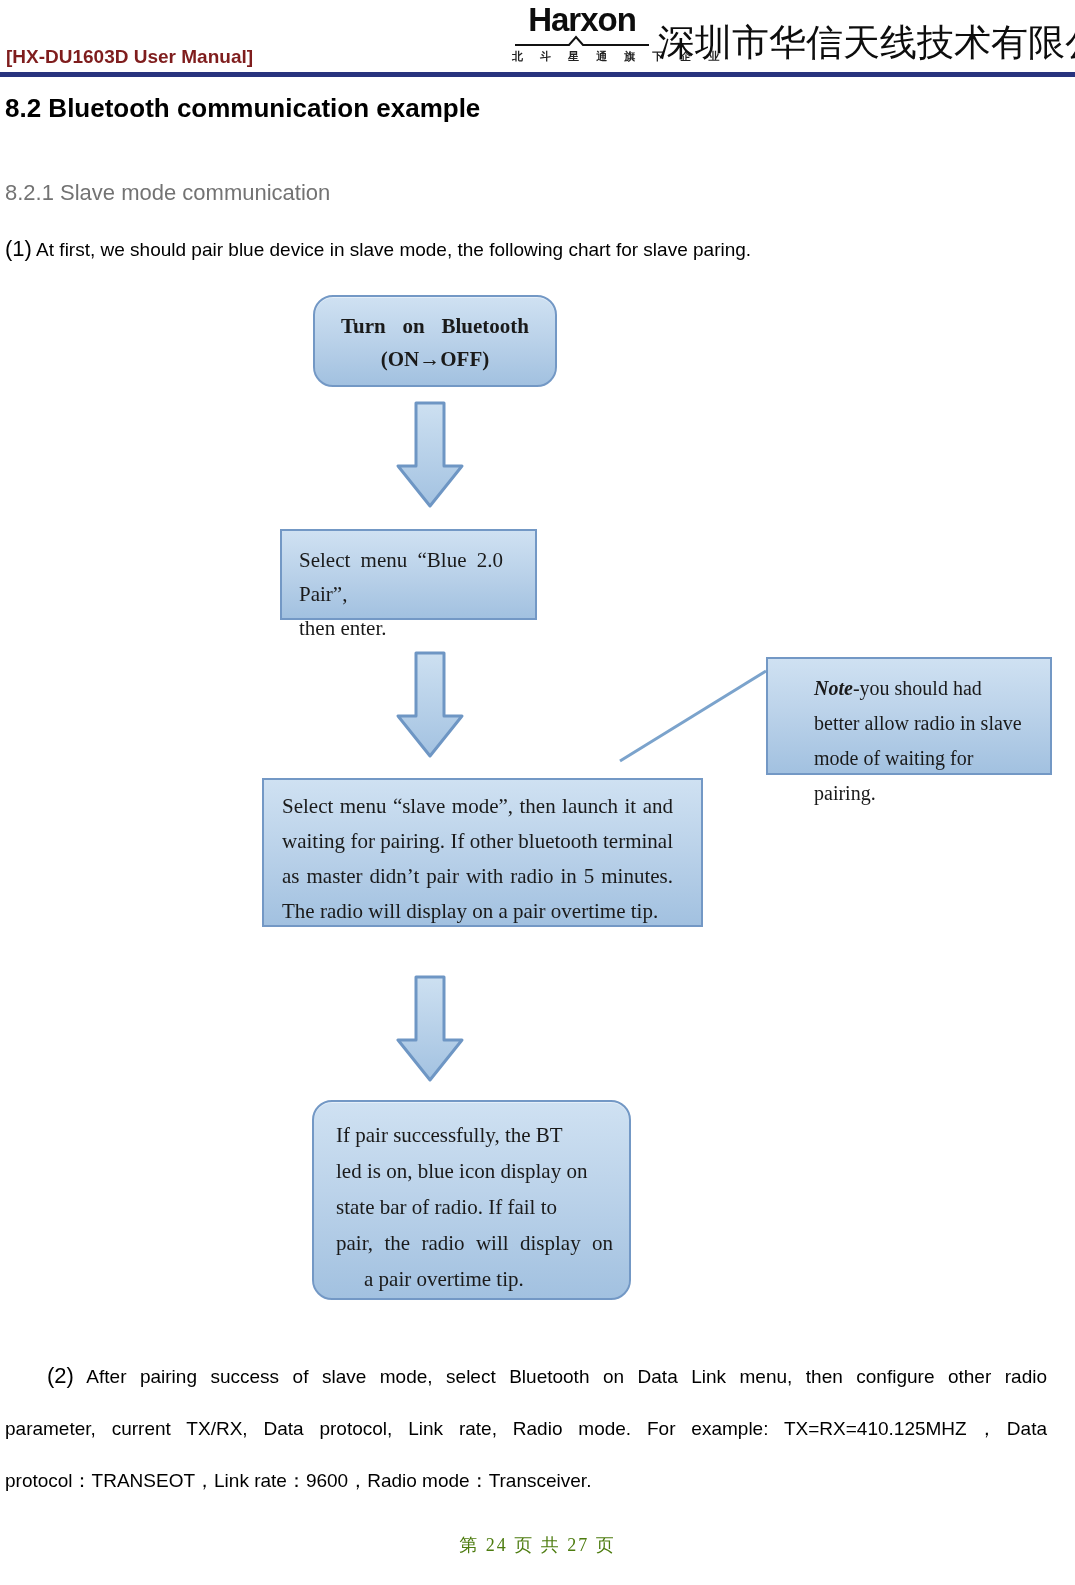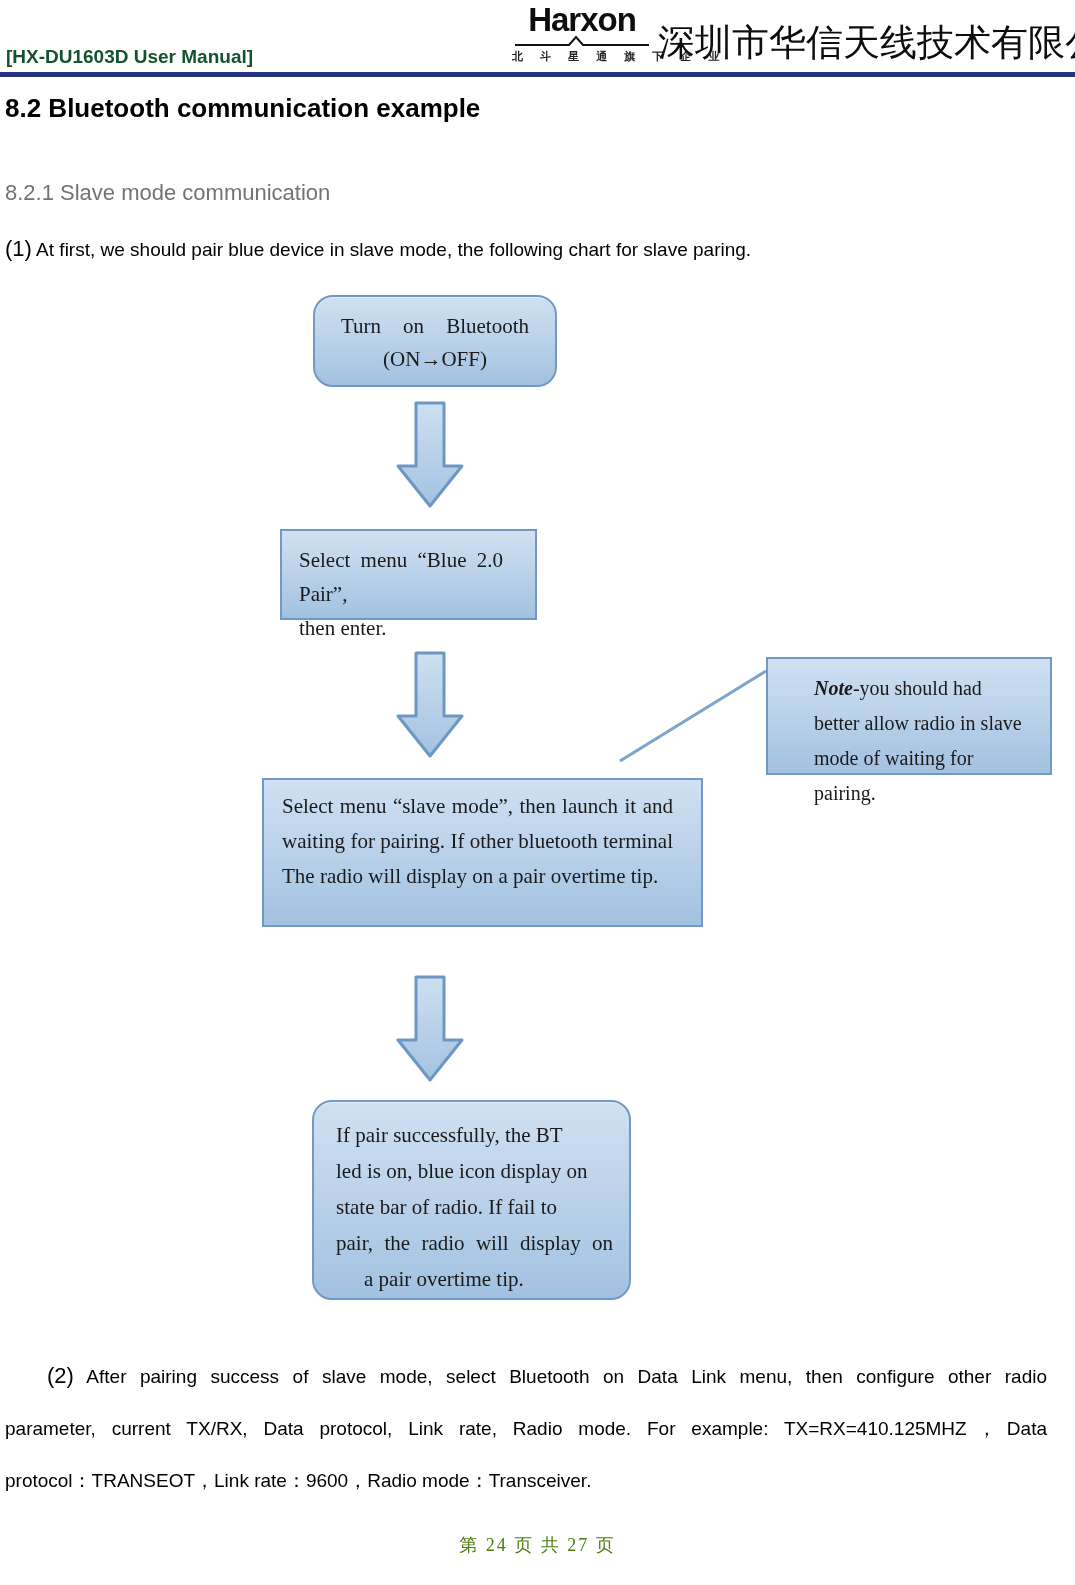--- a/index.html
+++ b/index.html
@@ -4,21 +4,21 @@
 <style>
   * { margin:0; padding:0; box-sizing:border-box; }
   html,body { background:#ffffff; }
   .page {
     position:relative; width:1075px; height:1585px; margin:0 auto;
     background:#ffffff; overflow:hidden; color:#111;
     font-family:"Liberation Sans", sans-serif;
   }
   
   .header { position:relative; width:100%; height:72px; }
-  .manual-title { position:absolute; left:6px; top:46px; font-size:19px; font-weight:bold; color:#14532d; }
+  .manual-title { position:absolute; left:6px; top:46px; font-size:19px; font-weight:bold; color:#7f1d1d; }
   .logo-block { position:absolute; left:512px; top:2px; width:140px; text-align:center; }
   .logo-word { font-size:33px; font-weight:bold; letter-spacing:-1px; color:#0d0d0d; line-height:1.1; }
   .logo-rule { display:block; margin:-4px auto 0; }
   .logo-slogan { font-size:11px; font-weight:bold; letter-spacing:7px; color:#222; white-space:nowrap; margin-top:1px; }
   .company-cn { position:absolute; left:658px; top:18px; font-size:37px; color:#0d0d0d; white-space:nowrap; font-weight:500; }
   .navy-rule { width:100%; height:5px; background:#28337e; }
   
   .h-section { margin:16px 0 0 5px; font-size:26px; font-weight:bold; color:#000; }
   .h-sub { margin:56px 0 0 5px; font-size:22px; font-weight:normal; color:#737373; }
   .p1 { margin:30px 30px 0 5px; font-size:19px; color:#000; }
@@ -26,21 +26,21 @@
   
   .flow { position:relative; width:1075px; height:1060px; margin-top:10px; }
   .fbox {
     position:absolute; border:2px solid #7398c5;
     background:linear-gradient(to bottom, #cfe1f2 0%, #bcd3ea 45%, #a2c1e0 100%);
     font-family:"Liberation Serif", serif; font-size:21px; color:#1a1a1a;
   }
   .rounded { border-radius:20px; box-shadow:inset 0 1px 0 #e4eef8; }
   .fbox .line { padding-right:16px; }
   .just { text-align:justify; text-align-last:justify; }
-  .box1 { left:313px; top:23px;  width:244px; height:92px;  padding:13px 0 0 26px; line-height:33px; }
+  .box1 { left:313px; top:23px;  width:244px; height:92px;  padding:13px 0 0 26px; line-height:33px;font-weight:bold; }
   .box1 .line { padding-right:26px; }
   .box1 .centered { text-align:center; padding-right:26px; }
   .box2 { left:280px; top:257px; width:257px; height:91px;  padding:12px 16px 0 17px; line-height:34px; }
   .box3 { left:262px; top:506px; width:441px; height:149px; padding:9px 12px 0 18px;  line-height:35px; }
   .note { left:766px; top:385px; width:286px; height:118px; padding:12px 0 0 46px; line-height:35px; font-size:20px; }
   .note .line { padding-right:10px; }
   .bi { font-weight:bold; font-style:italic; }
   .box4 { left:312px; top:828px; width:319px; height:200px; padding:15px 0 4px 22px; line-height:36px; }
   .box4 .indent { padding-left:28px; }
   .down-arrow { position:absolute; left:395px; }
@@ -117,20 +117,21 @@
 
     <div class="fbox note">
       <div class="line"><span class="bi">Note</span><span>-you should had</span></div>
       <div class="line">better allow radio in slave</div>
       <div class="line">mode of waiting for pairing.</div>
     </div>
 
     <div class="fbox box3">
       <div class="line just">Select menu “slave mode”, then launch it and</div>
       <div class="line just">waiting for pairing. If other bluetooth terminal</div>
+      <div class="line just">as master didn’t pair with radio in 5 minutes.</div>
       <div class="line">The radio will display on a pair overtime tip.</div>
     </div>
 
     <svg class="down-arrow arrow3" width="70" height="110" viewBox="0 0 70 110">
       <defs>
         <linearGradient id="ag3" x1="0" y1="0" x2="0" y2="1">
           <stop offset="0" stop-color="#cde0f1"></stop>
             <stop offset="1" stop-color="#a3c2e1"></stop>
         </linearGradient>
       </defs>

